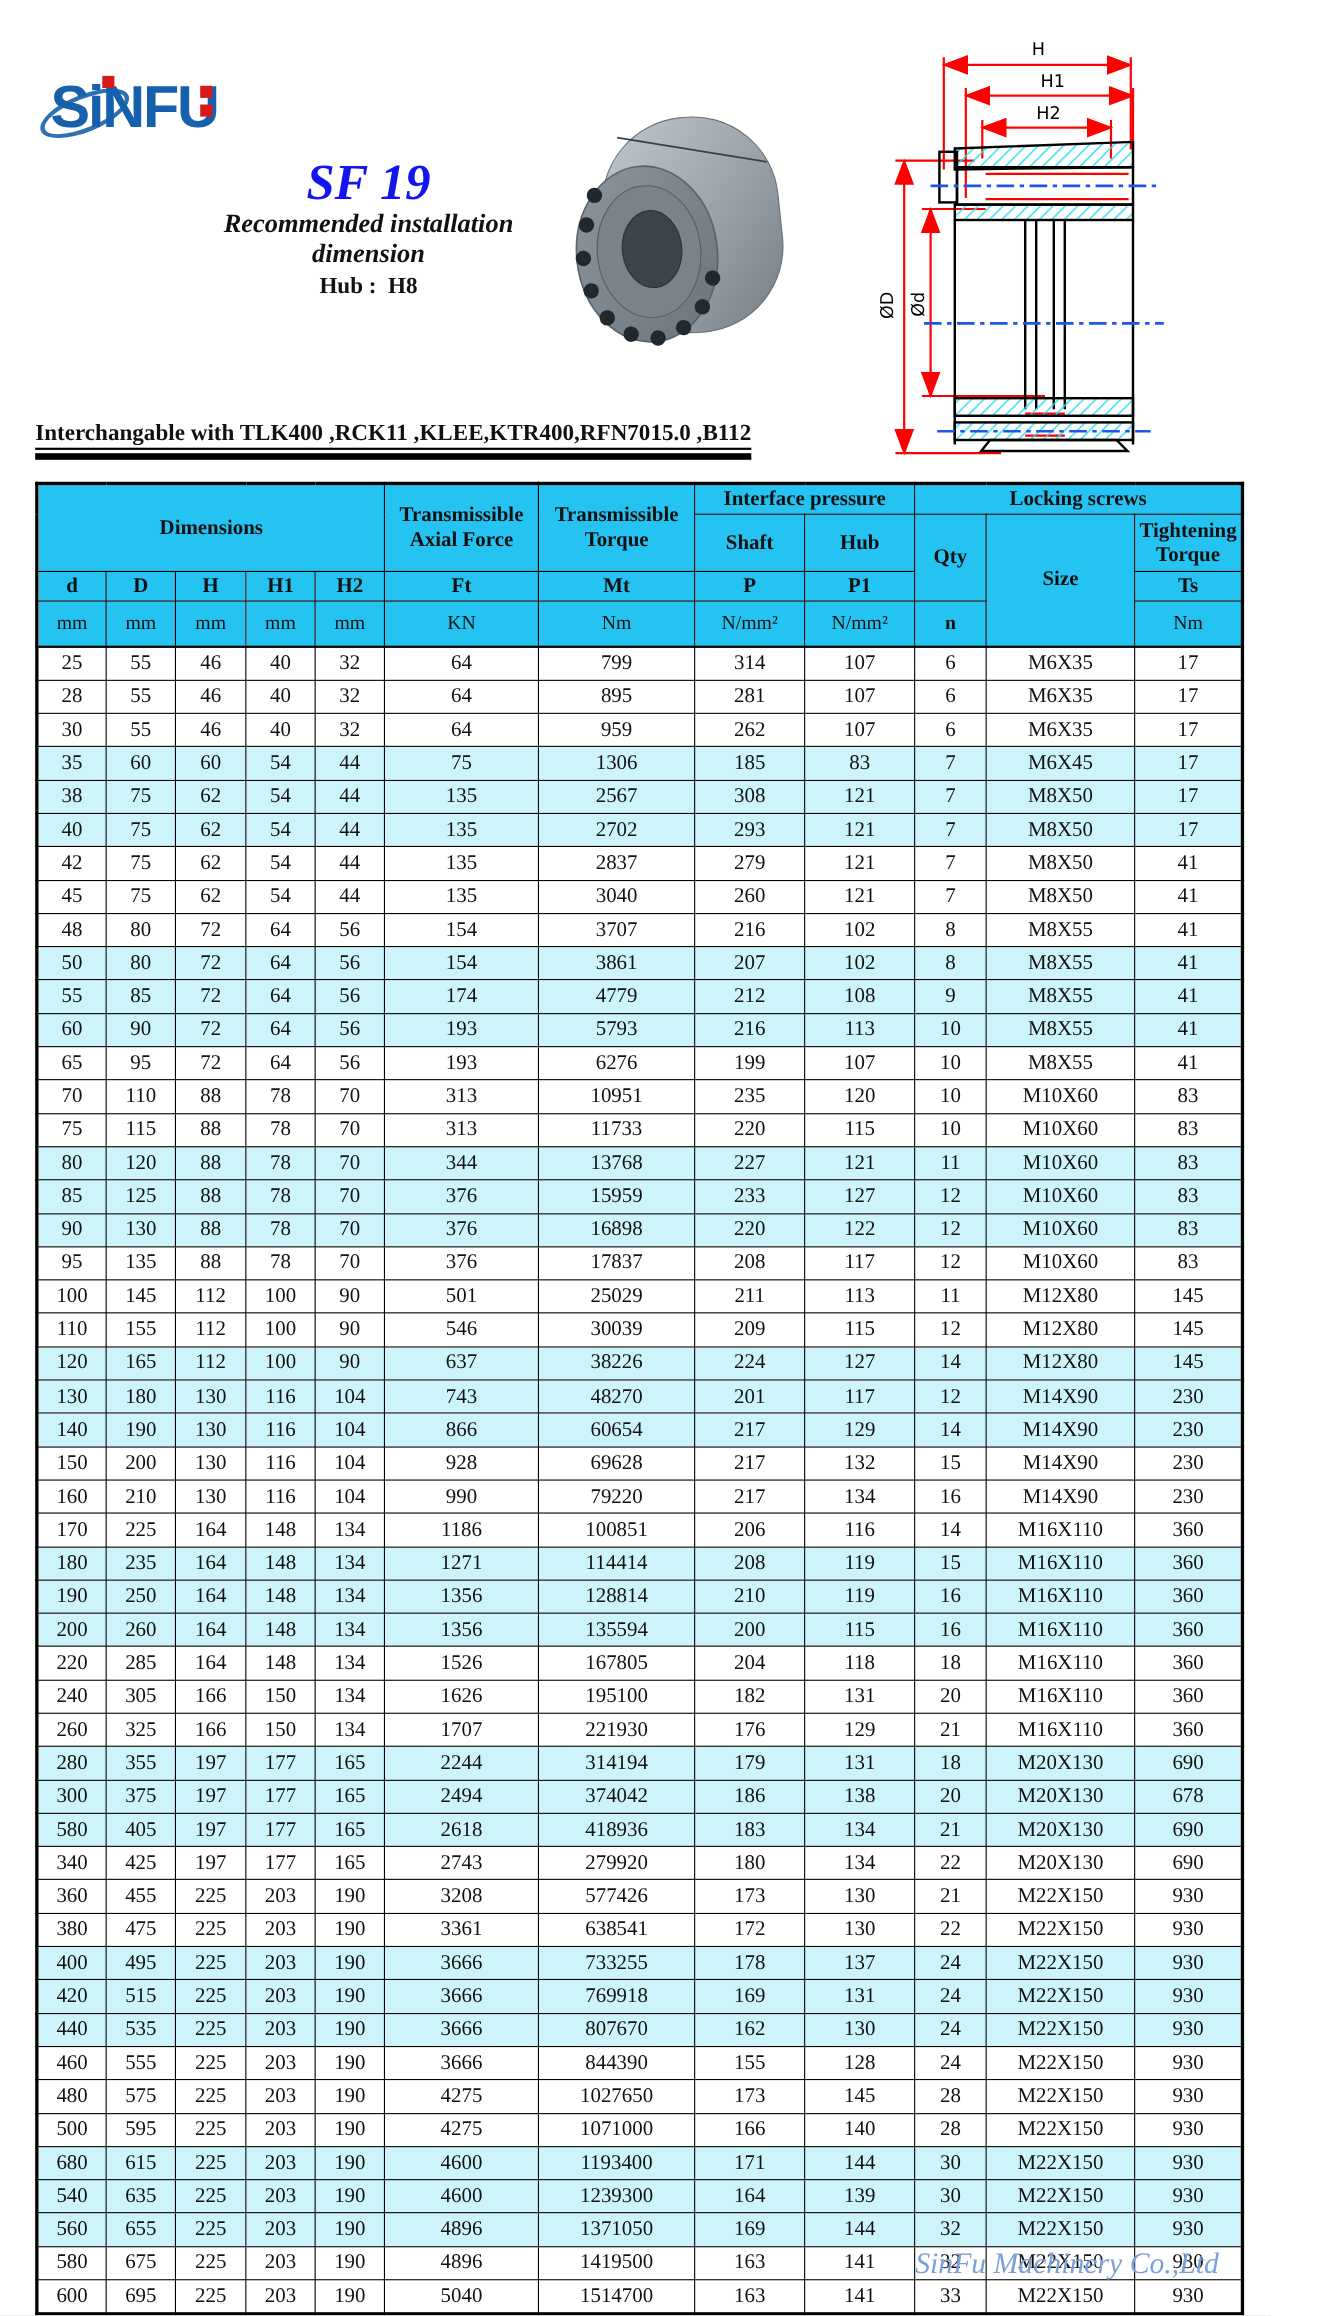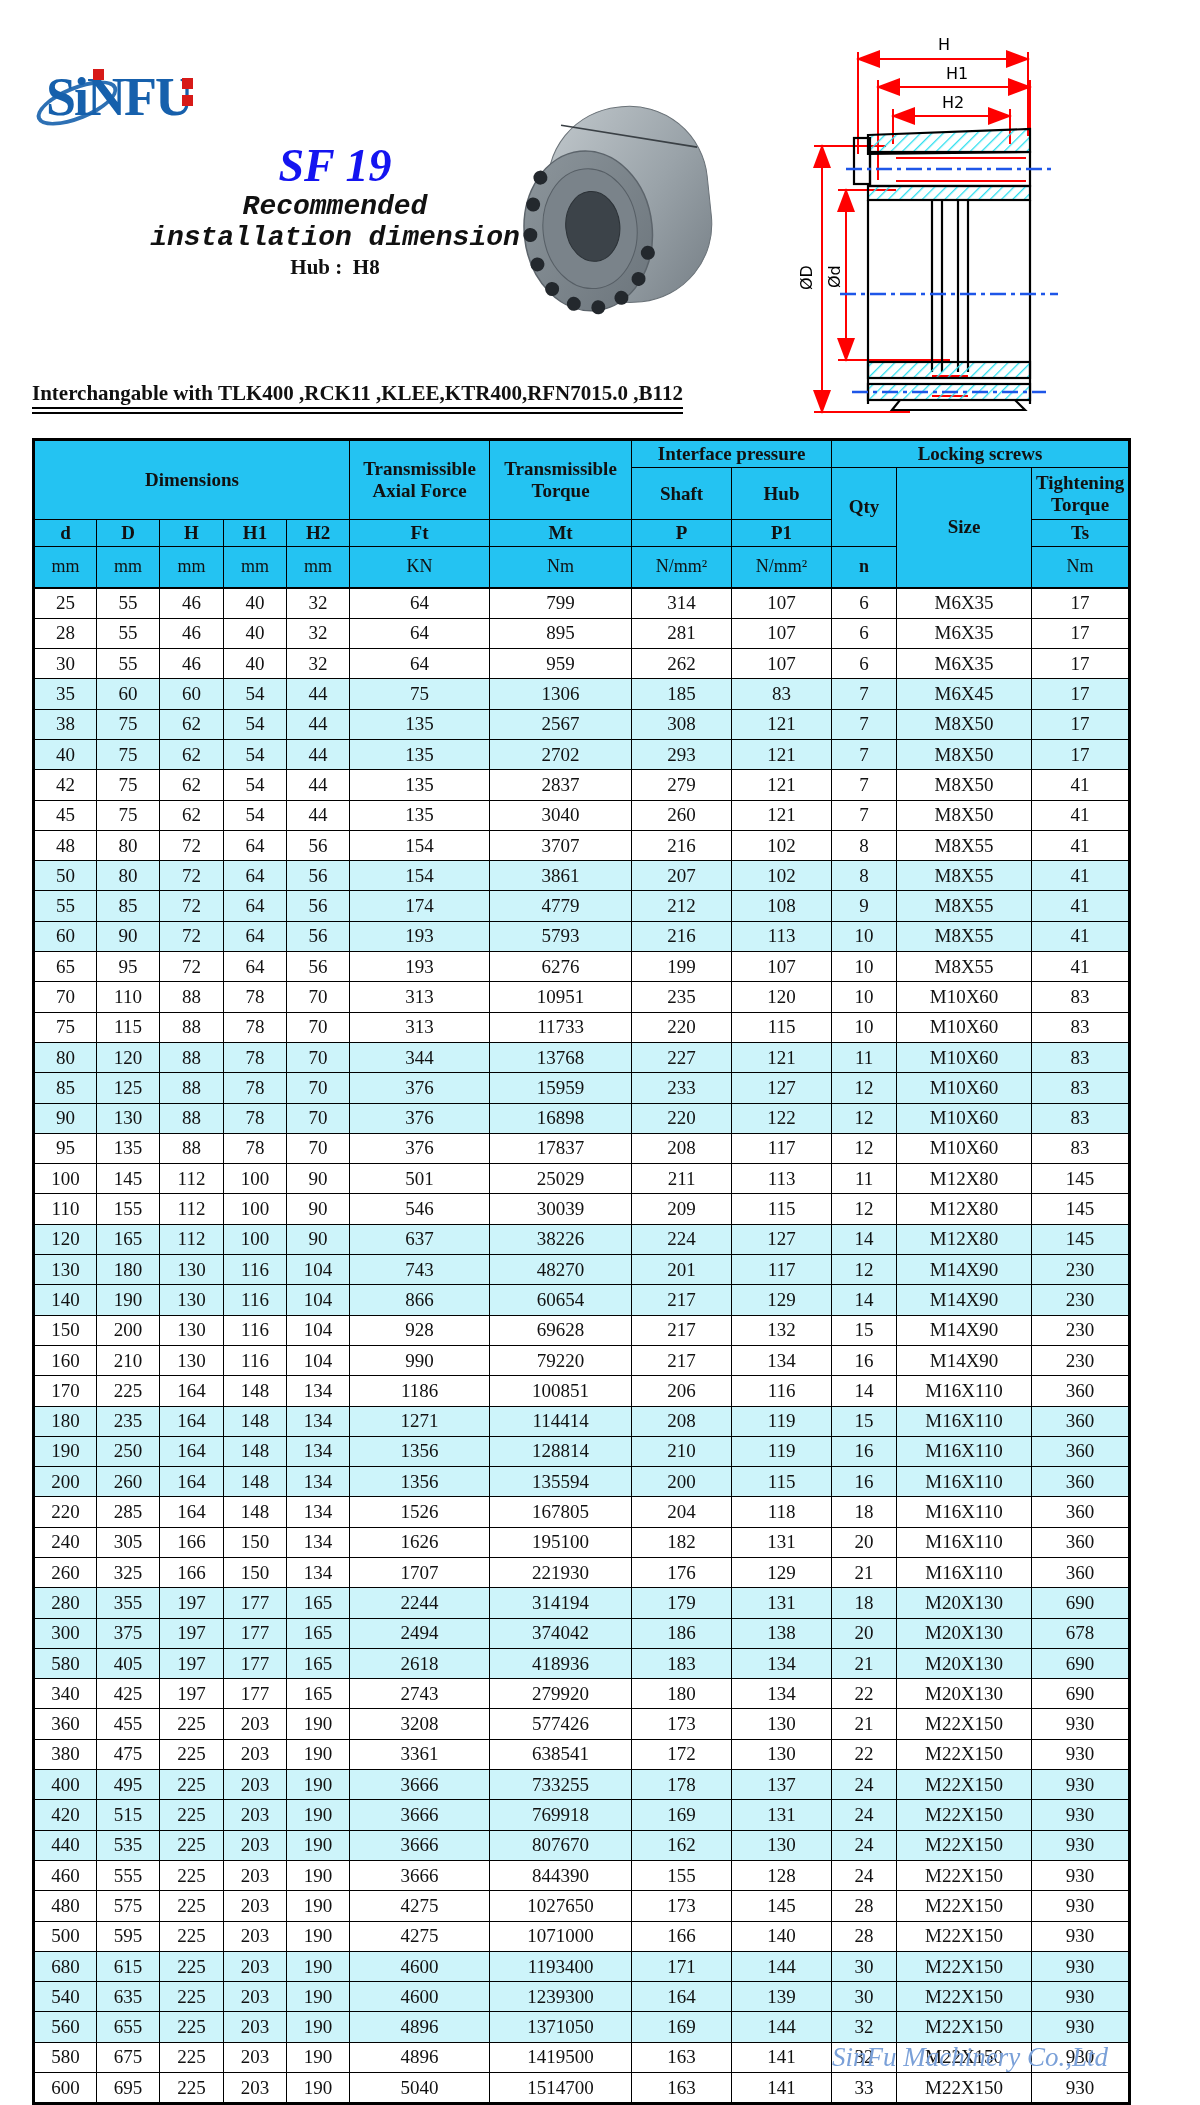--- a/index.html
+++ b/index.html
@@ -13,41 +13,41 @@
     --draw-blue:#1E56E8;
     --hatch:#2BDFEF;
     --ink:#111111;
   }
   html,body{margin:0;padding:0;background:#e8e8e8;}
   .page{position:relative;width:1200px;height:2105px;background:#ffffff;margin:0 auto;
         font-family:"Liberation Serif",serif;color:var(--ink);overflow:hidden;}
 
   
   .logo{position:absolute;left:46px;top:62px;width:230px;height:80px;}
-  .logo-text{font-family:Liberation Serif, serif;font-weight:900;font-size:54px;
+  .logo-text{font-family:Liberation Sans, sans-serif;font-weight:900;font-size:54px;
              letter-spacing:-2px;color:var(--logo-blue);line-height:70px;}
   .swoosh{position:absolute;left:-12px;top:24px;width:78px;height:26px;
           border:4px solid var(--logo-blue);border-radius:50%;
           transform:rotate(-22deg);opacity:.9;}
   .red-sq{position:absolute;background:var(--logo-red);}
   .red-sq.dot{left:47px;top:7px;width:11px;height:11px;}
   .red-sq.f1{left:136px;top:16px;width:11px;height:11px;}
   .red-sq.f2{left:136px;top:33px;width:11px;height:11px;}
 
   
   .title-block{position:absolute;left:150px;top:143px;width:370px;text-align:center;}
   .model{font-size:46px;font-weight:bold;font-style:italic;color:var(--accent-blue);line-height:46px;}
-  .subtitle{font-size:28px;font-weight:bold;font-style:italic;margin-top:2px;font-family:Liberation Mono, monospace;}
+  .subtitle{font-size:24px;font-weight:bold;font-style:italic;margin-top:2px;}
   .spec-line{font-size:21px;font-weight:bold;margin-top:2px;}
 
   
   .interchange{position:absolute;left:32px;top:381px;}
   .interchange span{display:inline-block;font-size:21px;font-weight:bold;
                     border-bottom:2px solid #000;padding-bottom:1px;}
-  .interchange{border-bottom:2px solid #000000;padding-bottom:3px;}
+  .interchange{border-bottom:6px solid #000000;padding-bottom:3px;}
 
   
   .photo{position:absolute;left:498px;top:86px;}
   .drawing{position:absolute;left:800px;top:4px;}
   .drawing text{font-family:"DejaVu Sans",sans-serif;font-size:16px;fill:#000;}
 
   
   .table-wrap{position:absolute;left:32px;top:438px;}
   table.spec{border-collapse:collapse;table-layout:fixed;width:1096px;
              border:3px solid #000;}

